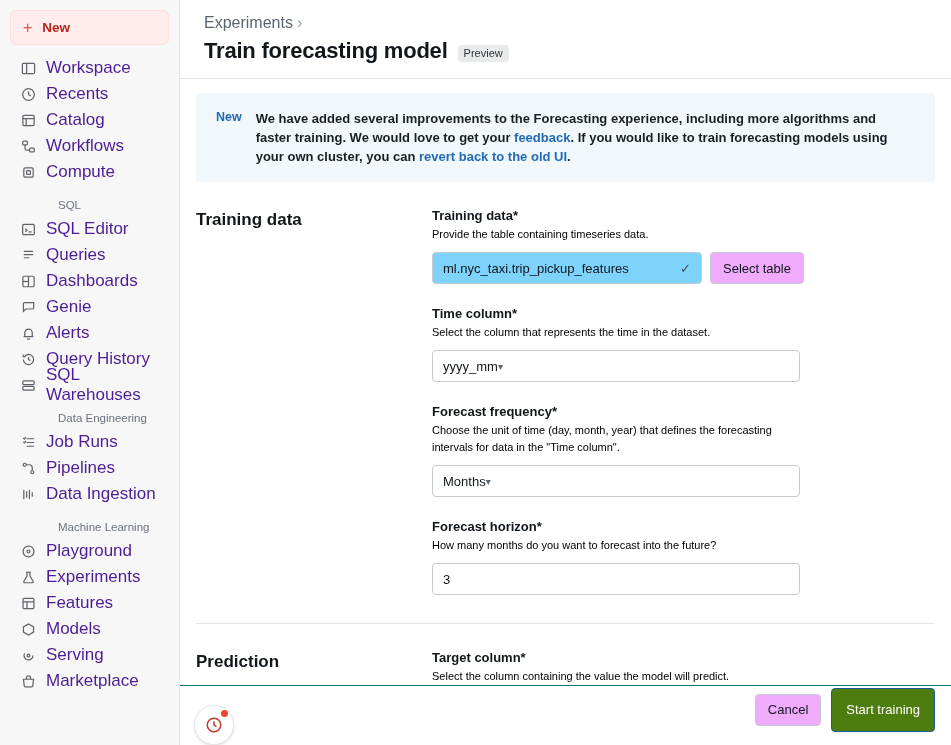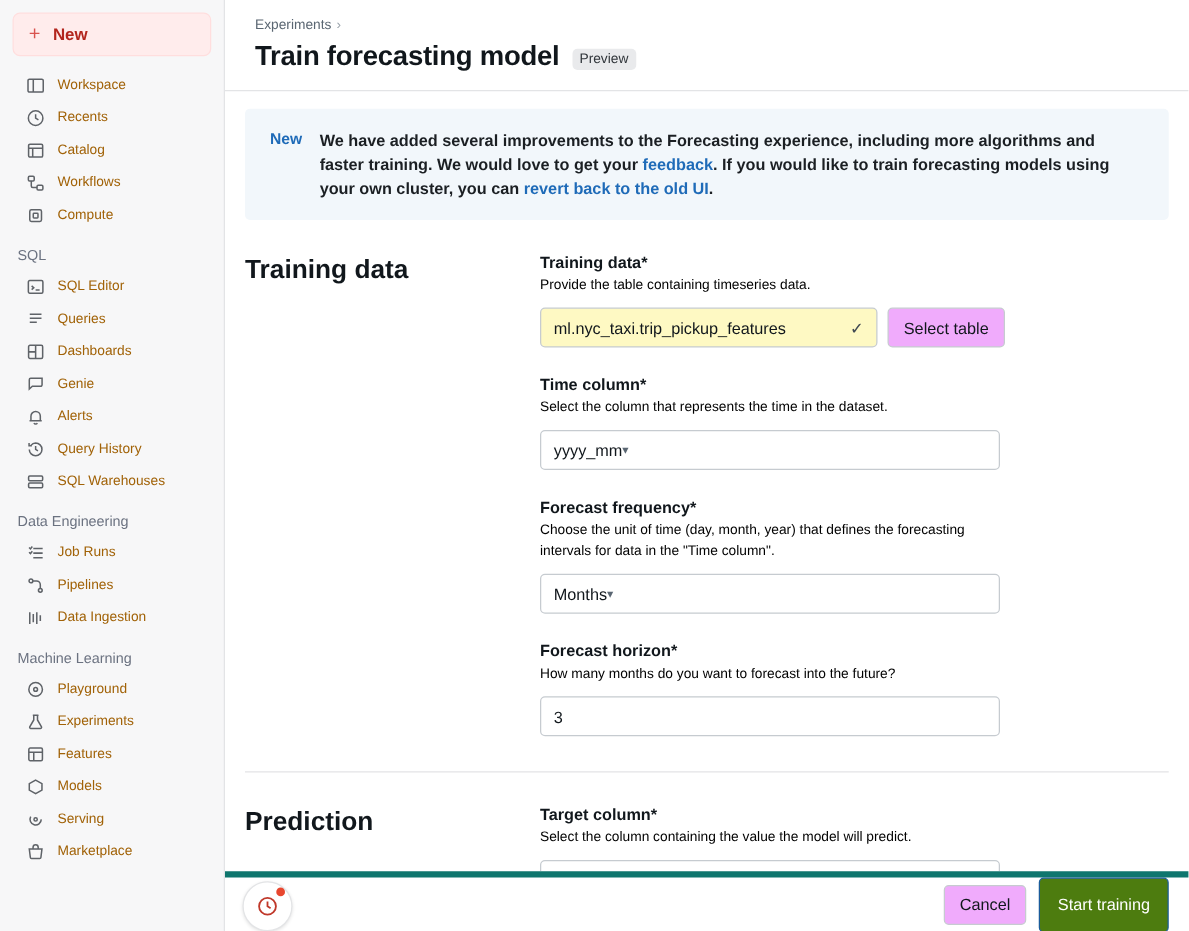--- a/index.html
+++ b/index.html
@@ -48,57 +48,58 @@
     line-height: 12px;
     color: #d9534f;
     font-weight: 400;
   }
   .nav-item {
     display: flex;
     align-items: center;
     gap: 10px;
     padding: 5px 12px 5px 14px;
     margin: 0 6px;
-    font-size: 11px;
-    color: #a16207;
+    font-size: 17px;
+    color: #4c1d95;
     border-radius: 5px;
     cursor: pointer;
     height: 26px;
   }
   .nav-item .ic {
     width: 16px; height: 16px;
     display: inline-flex;
     align-items: center; justify-content: center;
     flex: 0 0 16px;
     color: #5f6368;
   }
   .nav-item .ic svg { display: block; }
   .nav-section {
     font-size: 11.5px;
     color: #6b7280;
     padding: 14px 12px 5px 14px;
     font-weight: 400;
+    margin-left: 44px;
   }
 
   
   .main {
     flex: 1;
     height: 745px;
     position: relative;
     overflow: hidden;
     background: #fff;
   }
   .content-scroll {
     position: absolute;
     top: 0; left: 0; right: 0; bottom: 48px;
     overflow: hidden;
   }
   .breadcrumb {
     padding: 14px 24px 0 24px;
-    font-size: 11px;
+    font-size: 16px;
     color: #5a6672;
   }
   .breadcrumb a {
     color: #5a6672;
     text-decoration: none;
     cursor: pointer;
   }
   .breadcrumb .sep { color: #9aa3ab; margin-left: 4px; }
   .title-row {
     display: flex;
@@ -156,21 +157,21 @@
     cursor: pointer;
   }
 
   .section {
     display: flex;
     padding: 26px 16px 0 16px;
   }
   .section-title {
     width: 236px;
     min-width: 236px;
-    font-size: 21px;
+    font-size: 17px;
     font-weight: 700;
     color: #11171c;
     padding-top: 2px;
   }
   .fields { flex: 1; }
   .field { margin-bottom: 22px; }
   .field-label {
     font-size: 13px;
     font-weight: 700;
     color: #11171c;
@@ -182,21 +183,21 @@
     line-height: 17px;
     margin-bottom: 9px;
     max-width: 380px;
   }
   .input-row { display: flex; align-items: center; gap: 8px; }
   .text-input {
     width: 270px;
     height: 32px;
     border: 1px solid #c6cbd0;
     border-radius: 4px;
-    background: #fef9c3;
+    background: #7dd3fc;
     display: flex;
     align-items: center;
     padding: 0 10px;
     font-size: 13px;
     color: #11171c;
     position: relative;
     cursor: text;
   }
   .text-input .val { flex: 1; overflow: hidden; white-space: nowrap; }
   .check { color: #414a52; font-size: 13px; margin-left: 6px; }
@@ -240,24 +241,24 @@
   }
   .hr {
     height: 1px;
     background: #e3e4e6;
     margin: 6px 16px 0 16px;
   }
 
   
   .footer {
     position: absolute;
-    left: 0; right: 0; bottom: 0;
+    left: 0; right: 0; bottom: 12px;
     height: 48px;
     background: #fff;
-    border-top: 5px solid #0f766e;
+    border-top: 1px solid #0f766e;
     display: flex;
     align-items: center;
     justify-content: flex-end;
     gap: 10px;
     padding: 0 16px;
   }
   .btn-primary {
     height: 44px;
     background: #4d7c0f;
     color: #fff;

